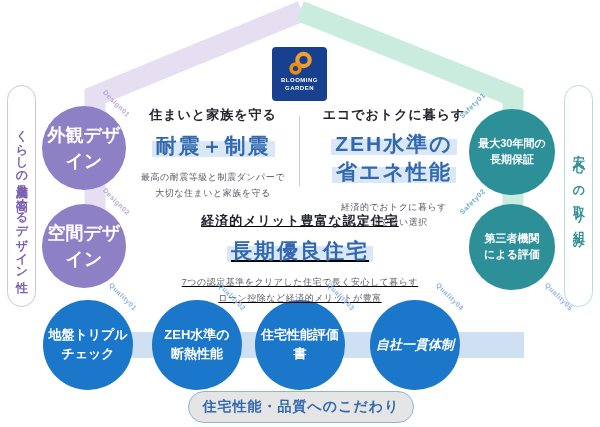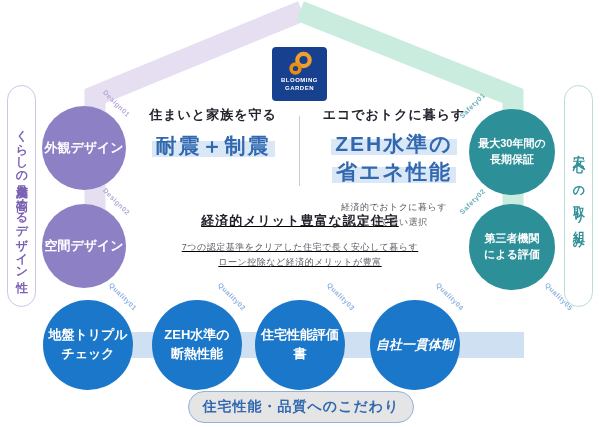--- a/index.html
+++ b/index.html
@@ -3,21 +3,21 @@
 <meta charset="utf-8">
 <style>
   html,body{margin:0;padding:0;}
   body{font-family:"Liberation Sans","DejaVu Sans",sans-serif;background:#fff;}
   .stage{position:relative;width:600px;height:427px;background:#fff;overflow:hidden;}
   svg.bg{position:absolute;left:0;top:0;z-index:0;}
 
   
   .circle{position:absolute;border-radius:50%;display:flex;align-items:center;justify-content:center;
           text-align:center;color:#fff;font-weight:bold;z-index:2;white-space:pre-line;line-height:1.45;}
-  .circle.design{width:84px;height:84px;background:var(--purple);font-size:13px;text-align:center;}
+  .circle.design{width:84px;height:84px;background:var(--purple);font-size:18px;text-align:center;}
   .circle.safety{width:86px;height:86px;background:var(--teal);font-size:11px;}
   .circle.quality{width:90px;height:90px;background:var(--blue);font-size:13px;}
 
   
   .tag{position:absolute;font-size:7px;font-weight:bold;letter-spacing:.5px;z-index:3;}
   .tag.rot-r{transform:rotate(45deg);}
   .tag.rot-l{transform:rotate(-45deg);}
   .tag.design-tag{color:var(--purple-light);}
   .tag.safety-tag{color:var(--teal-light);}
   .tag.quality-tag{color:var(--blue-light);}
@@ -95,33 +95,36 @@
 断熱性能</div>
   <span class="tag quality-tag rot-r" style="left:323px;top:293px;">Quality03</span>
   <div class="circle quality" style="left:255px;top:300px;">住宅性能評価書</div>
   <span class="tag quality-tag rot-r" style="left:432px;top:293px;">Quality04</span>
   <div class="circle quality" style="left:370px;top:300px;font-style:italic;">自社一貫体制</div>
   <span class="tag quality-tag rot-r" style="left:541px;top:293px;">Quality05</span>
 
   <div class="block" style="left:123px;top:106px;width:180px;">
     <p class="heading">住まいと家族を守る</p>
     <p class="title"><span>耐震＋制震</span></p>
+    <p class="desc">最高の耐震等級と制震ダンパーで
+大切な住まいと家族を守る</p>
   </div>
 
   <div class="vdivider"></div>
 
   <div class="block" style="left:312px;top:106px;width:164px;">
     <p class="heading">エコでおトクに暮らす</p>
     <p class="title" style="margin-top:6px;"><span>ZEH水準の
 省エネ性能</span></p>
     <p class="desc" style="margin-top:13px;">経済的でおトクに暮らす
 エコで賢い選択</p>
   </div>
 
   <div class="block" style="left:150px;top:212px;width:300px;text-decoration:underline;">
     <p class="heading">経済的メリット豊富な認定住宅</p>
+    <p class="title" style="margin-top:7px;"><span>長期優良住宅</span></p>
     <p class="desc">7つの認定基準をクリアした住宅で長く安心して暮らす
 ローン控除など経済的メリットが豊富</p>
   </div>
 
   <div class="bottom-pill">住宅性能・品質へのこだわり</div>
 
 </div>
 
 </body></html>

